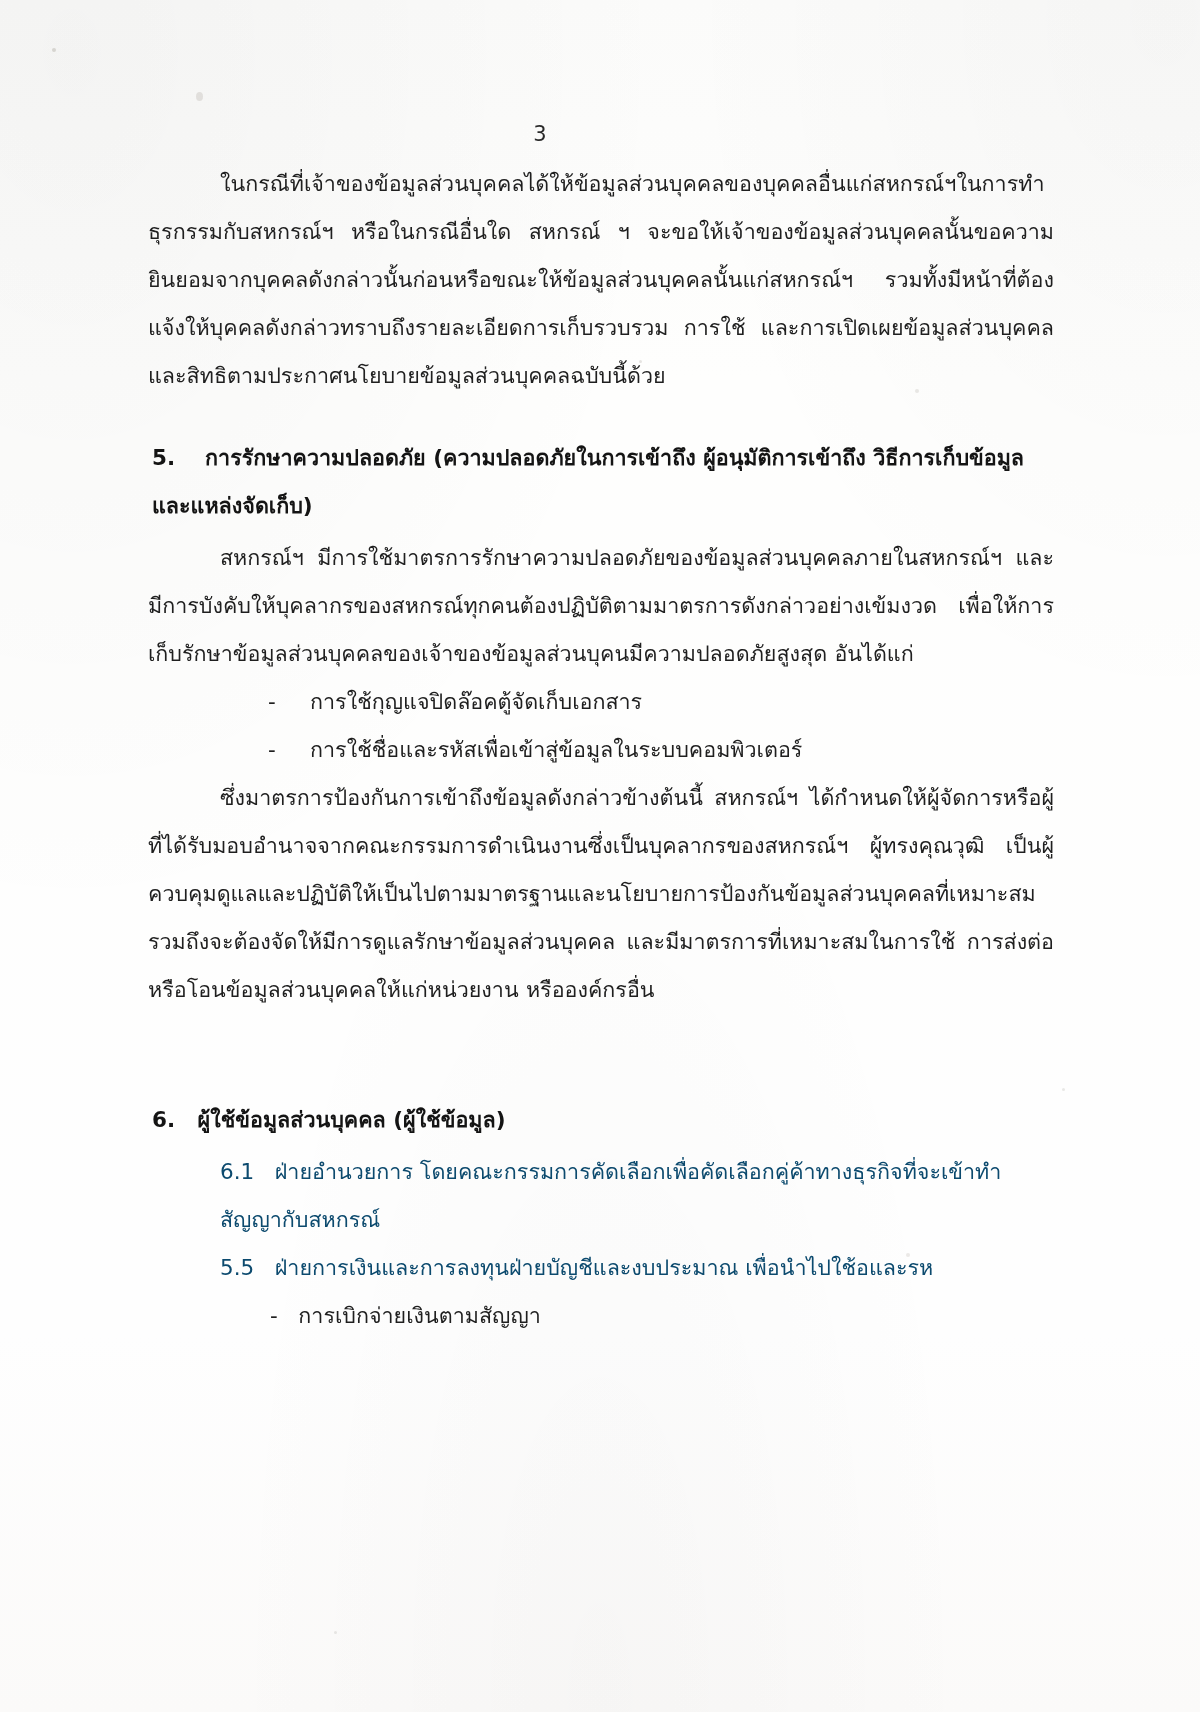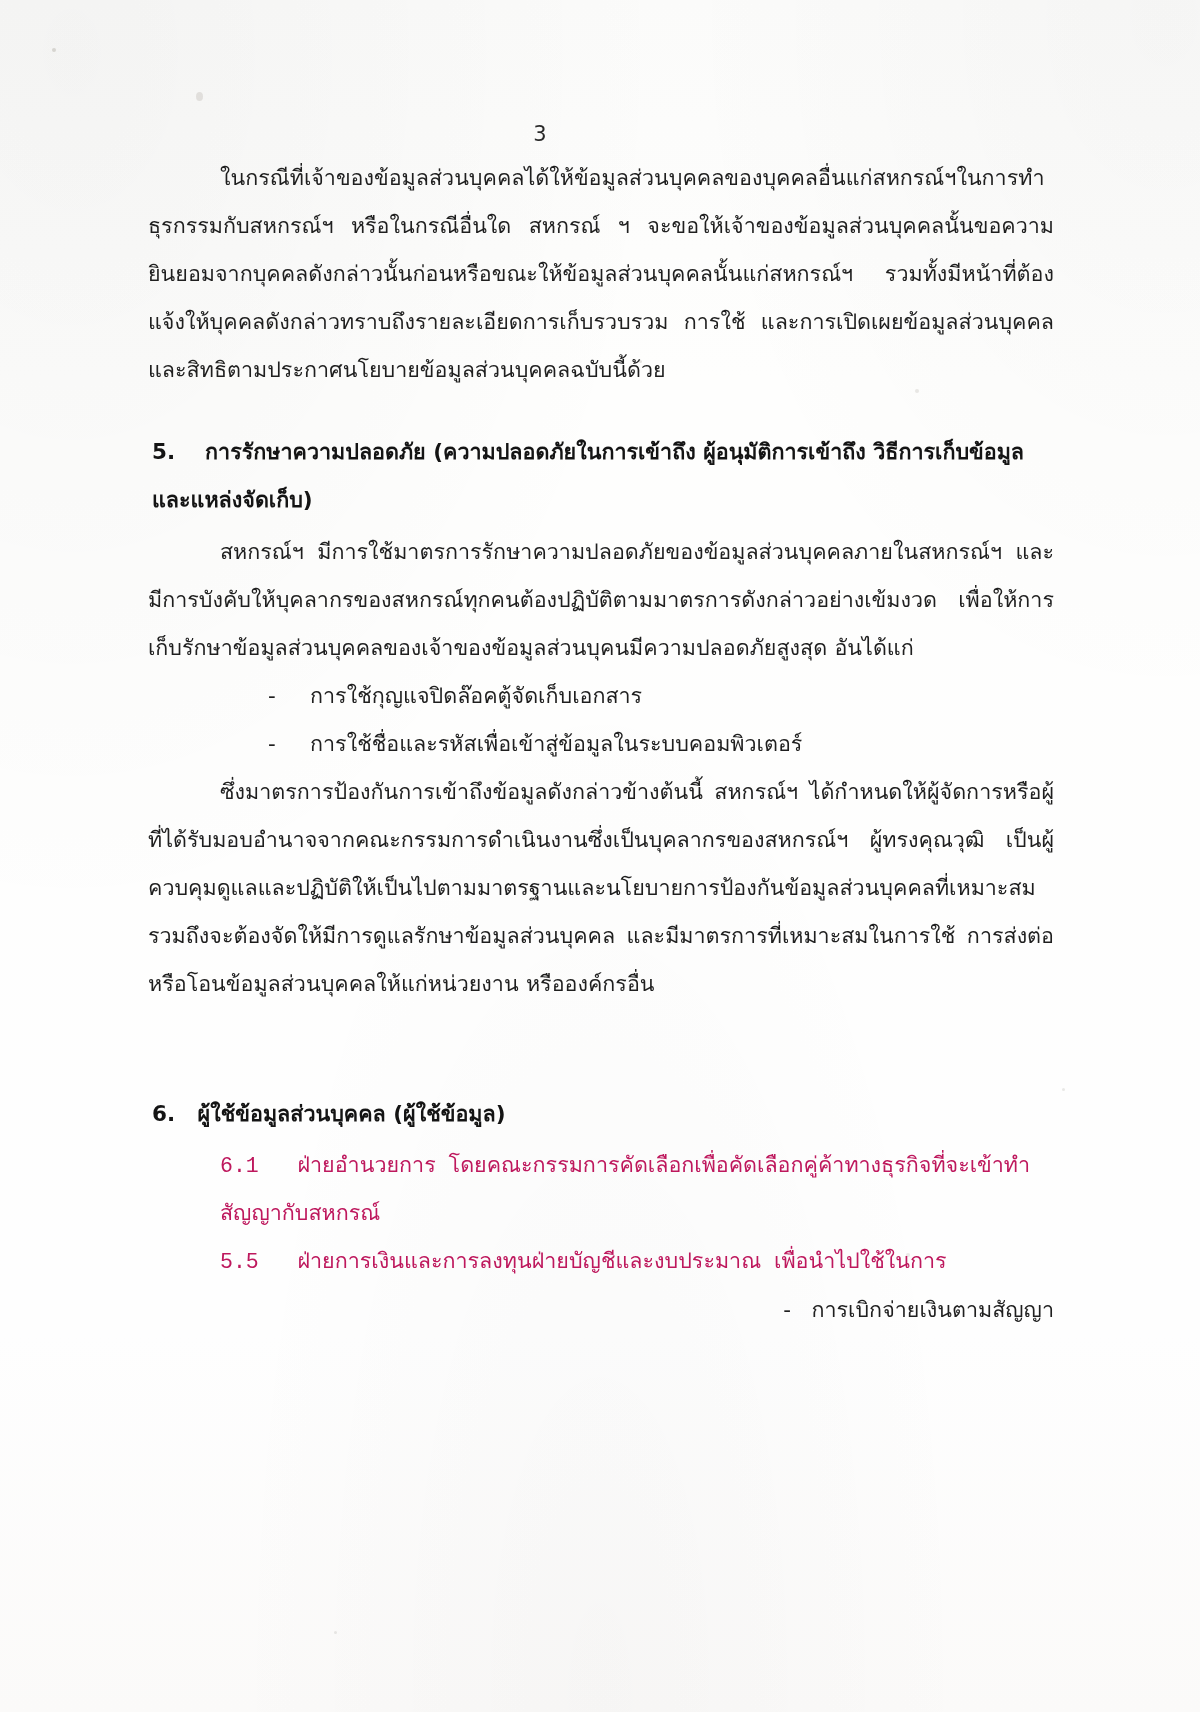--- a/index.html
+++ b/index.html
@@ -103,22 +103,21 @@
     text-align: left;
   }
   .sub-list {
     margin: 0;
     padding: 0;
     list-style: none;
   }
   .sub-list li {
     font-size: 21.5px;
     line-height: 48px;
-    color: #be185d;
-    font-family: Liberation Mono, monospace;
+    color: #0c4a6e;
   }
   .inline-dash-list {
     margin: 0;
     padding: 0;
     list-style: none;
   }
   .inline-dash-list li {
     font-size: 21.5px;
     line-height: 48px;
     color: #1f1f1f;
@@ -138,21 +137,21 @@
   <div class="speck" style="left:915px; top:389px; width:4px; height:4px; opacity:0.3;"></div>
   <div class="speck" style="left:639px; top:360px; width:3px; height:3px; opacity:0.35;"></div>
   <div class="speck" style="left:1062px;top:1088px;width:3px; height:3px; opacity:0.3;"></div>
   <div class="speck" style="left:906px; top:1253px;width:4px; height:4px; opacity:0.28;"></div>
   <div class="speck" style="left:334px; top:1631px;width:3px; height:3px; opacity:0.3;"></div>
 
   <div class="content">
 
     <div class="page-number">3</div>
 
-    <div class="body-block" style="top:154px;">
+    <div class="body-block" style="top:160px;">
 
       <p class="para indent">ในกรณีที่เจ้าของข้อมูลส่วนบุคคลได้ให้ข้อมูลส่วนบุคคลของบุคคลอื่นแก่สหกรณ์ฯในการทำธุรกรรมกับสหกรณ์ฯ หรือในกรณีอื่นใด สหกรณ์ ฯ จะขอให้เจ้าของข้อมูลส่วนบุคคลนั้นขอความยินยอมจากบุคคลดังกล่าวนั้นก่อนหรือขณะให้ข้อมูลส่วนบุคคลนั้นแก่สหกรณ์ฯ รวมทั้งมีหน้าที่ต้องแจ้งให้บุคคลดังกล่าวทราบถึงรายละเอียดการเก็บรวบรวม การใช้ และการเปิดเผยข้อมูลส่วนบุคคลและสิทธิตามประกาศนโยบายข้อมูลส่วนบุคคลฉบับนี้ด้วย</p>
 
       <div class="gap-md"></div>
 
       <h2 class="heading">
         <span class="num">5.</span>
         &nbsp;&nbsp;
         <span>การรักษาความปลอดภัย (ความปลอดภัยในการเข้าถึง ผู้อนุมัติการเข้าถึง วิธีการเก็บข้อมูลและแหล่งจัดเก็บ)</span>
       </h2>
@@ -184,25 +183,25 @@
 
       <ol class="sub-list" style="margin-left:72px;">
         <li>
           <span>6.1</span>
           <span>&nbsp;</span>
           <span>ฝ่ายอำนวยการ โดยคณะกรรมการคัดเลือกเพื่อคัดเลือกคู่ค้าทางธุรกิจที่จะเข้าทำสัญญากับสหกรณ์</span>
         </li>
         <li>
           <span>5.5</span>
           <span>&nbsp;</span>
-          <span>ฝ่ายการเงินและการลงทุนฝ่ายบัญชีและงบประมาณ เพื่อนำไปใช้ในการ</span>
+          <span>ฝ่ายการเงินและการลงทุนฝ่ายบัญชีและงบประมาณ เพื่อนำไปใช้อและรห</span>
         </li>
       </ol>
 
-      <ul class="inline-dash-list" style="margin-left:122px;text-align:right;">
+      <ul class="inline-dash-list" style="margin-left:122px;">
         <li>
           <span>-</span>
           <span>&nbsp;</span>
           <span>การเบิกจ่ายเงินตามสัญญา</span>
         </li>
       </ul>
 
     </div>
   </div>
 </div>

